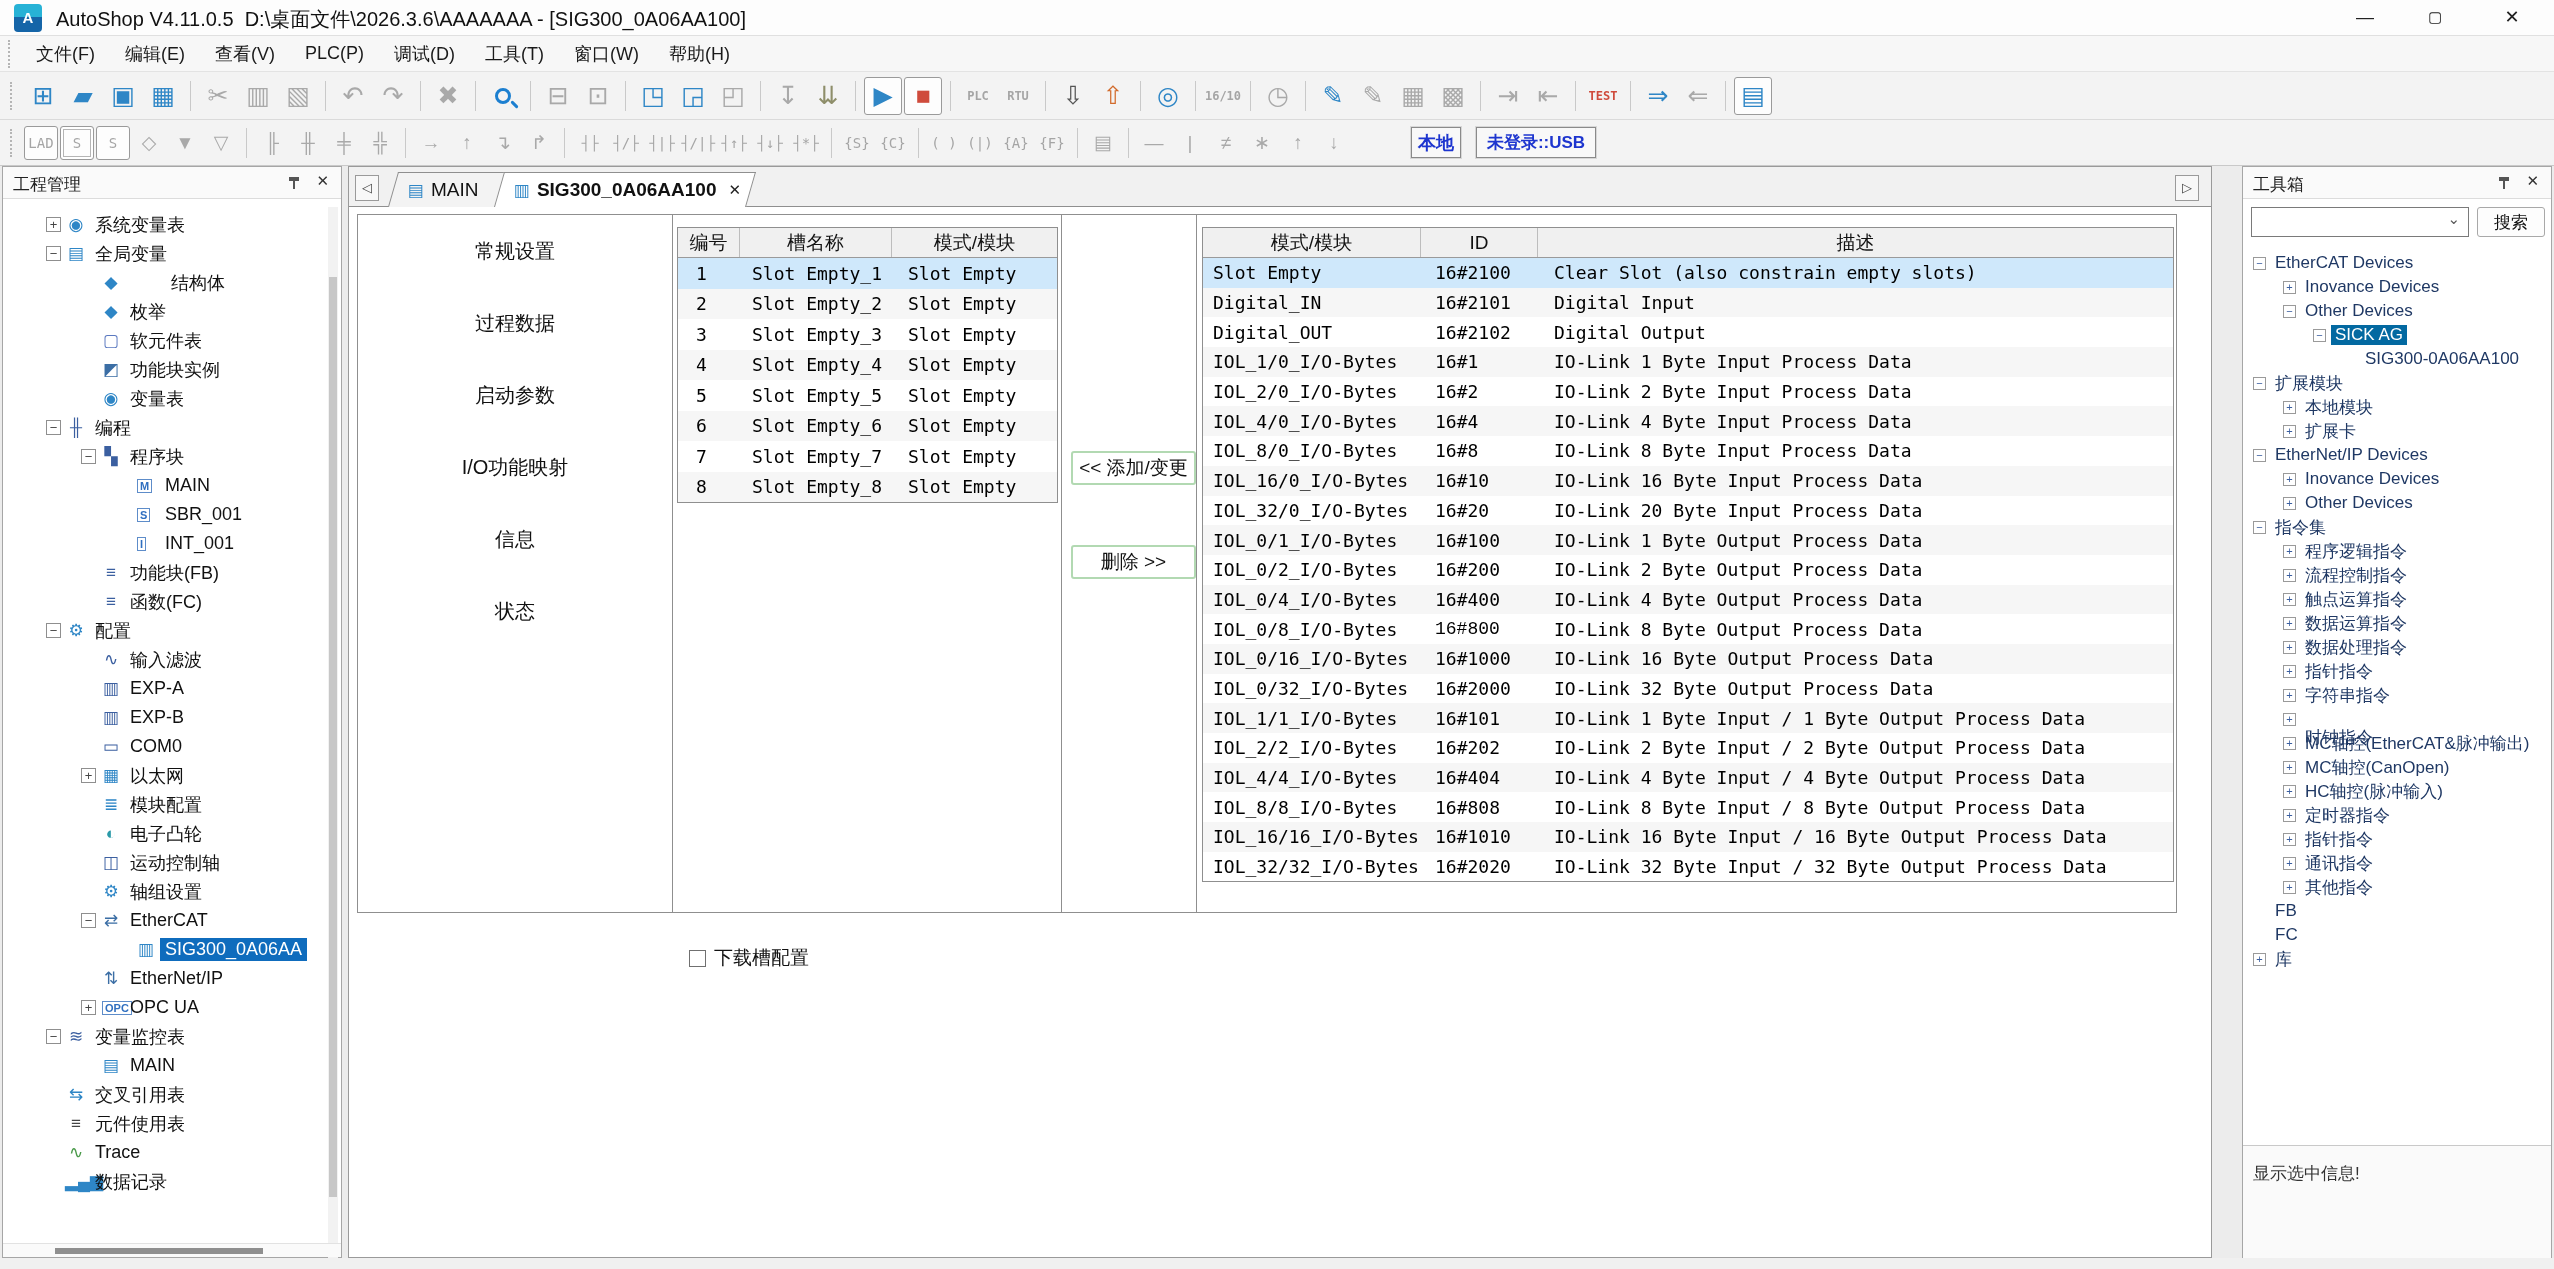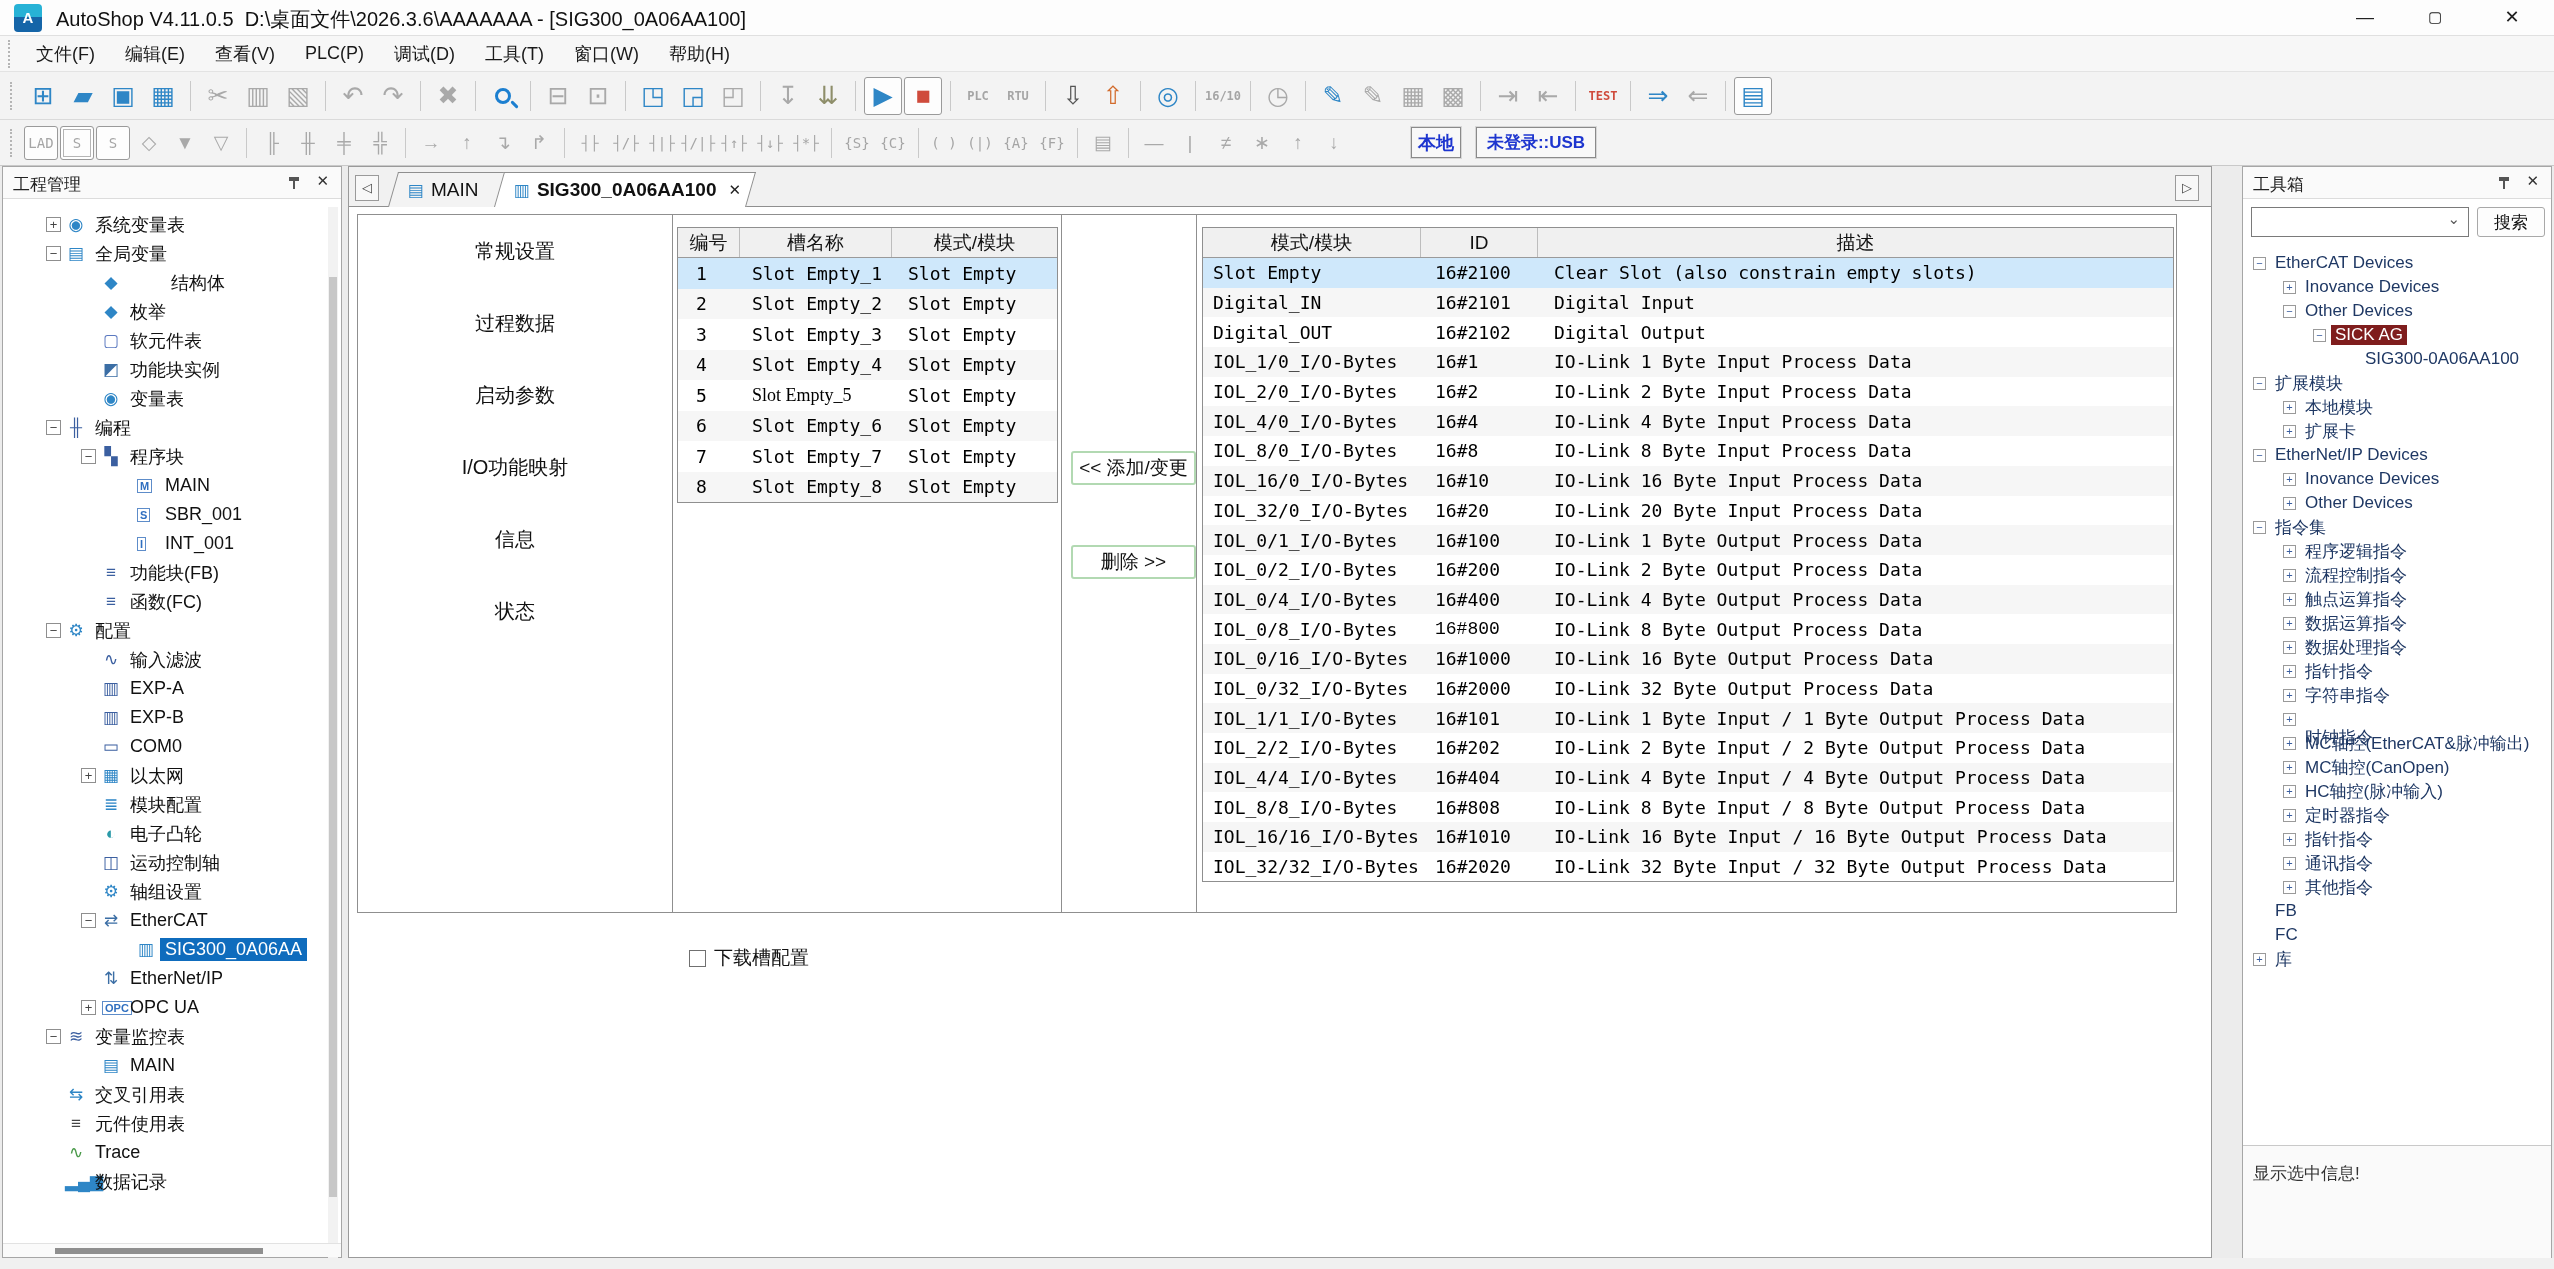--- a/index.html
+++ b/index.html
@@ -110,21 +110,21 @@
 
   
   #tbx-search { position:absolute; left:0; top:36px; width:100%; height:40px; }
   #tbx-combo { position:absolute; left:8px; top:4px; width:218px; height:30px; border:1px solid #7a7a7a; background:#fff; }
   #tbx-combo .chev { position:absolute; right:8px; top:2px; font-size:15px; color:#555; }
   #tbx-btn { position:absolute; left:234px; top:4px; width:68px; height:30px; border:1px solid #a9a9a9; border-radius:3px; background:#fdfdfd; font-size:17px; color:#111; display:flex; align-items:center; justify-content:center; }
   #tbx-tree { position:absolute; left:0; top:84px; width:300px; height:890px; overflow:hidden; }
   .xrow { position:relative; height:24px; display:flex; align-items:center; }
   .xexp { position:absolute; width:13px; height:13px; border:1px solid #9a9a9a; background:#fff; color:#3b5fa0; font-size:11px; line-height:11px; text-align:center; }
   .xlabel { position:absolute; font-size:17px; color:#1f3864; white-space:nowrap; padding:0 4px; }
-  .xlabel.sel { background:#7f1d1d; color:#fff; }
+  .xlabel.sel { background:#0369a1; color:#fff; }
   #tbx-status { position:absolute; left:0; top:978px; width:308px; height:113px; border-top:1px solid #c9c9c9; background:#fafafa; }
   #tbx-status-text { position:absolute; left:10px; top:16px; font-size:17px; color:#333; }
 
   #bottomstrip { position:absolute; left:0; top:1258px; width:2554px; height:11px; background:#f0f0f0; }
   .pin-svg { display:block; }
 </style>
 </head>
 <body>
 
 <div id="root">
@@ -613,21 +613,21 @@
             <div class="td" style="width: 152px; padding-left: 12px;">Slot Empty_3</div>
             <div class="td" style="width: 165px; padding-left: 16px;">Slot Empty</div>
           </div>
           <div class="tr even">
             <div class="td" style="width: 62px; padding-left: 18px;">4</div>
             <div class="td" style="width: 152px; padding-left: 12px;">Slot Empty_4</div>
             <div class="td" style="width: 165px; padding-left: 16px;">Slot Empty</div>
           </div>
           <div class="tr">
             <div class="td" style="width: 62px; padding-left: 18px;">5</div>
-            <div class="td" style="width: 152px; padding-left: 12px; font-family: Liberation Serif, serif;">Slot Empty_5</div>
+            <div class="td" style="width: 152px; padding-left: 12px;">Slot Empty_5</div>
             <div class="td" style="width: 165px; padding-left: 16px;">Slot Empty</div>
           </div>
           <div class="tr even">
             <div class="td" style="width: 62px; padding-left: 18px;">6</div>
             <div class="td" style="width: 152px; padding-left: 12px;">Slot Empty_6</div>
             <div class="td" style="width: 165px; padding-left: 16px;">Slot Empty</div>
           </div>
           <div class="tr">
             <div class="td" style="width: 62px; padding-left: 18px;">7</div>
             <div class="td" style="width: 152px; padding-left: 12px;">Slot Empty_7</div>

